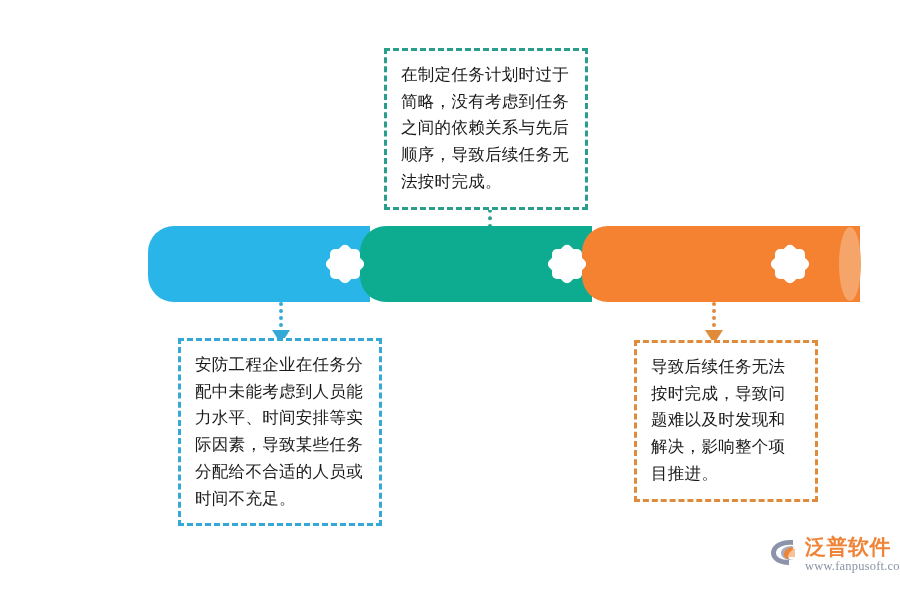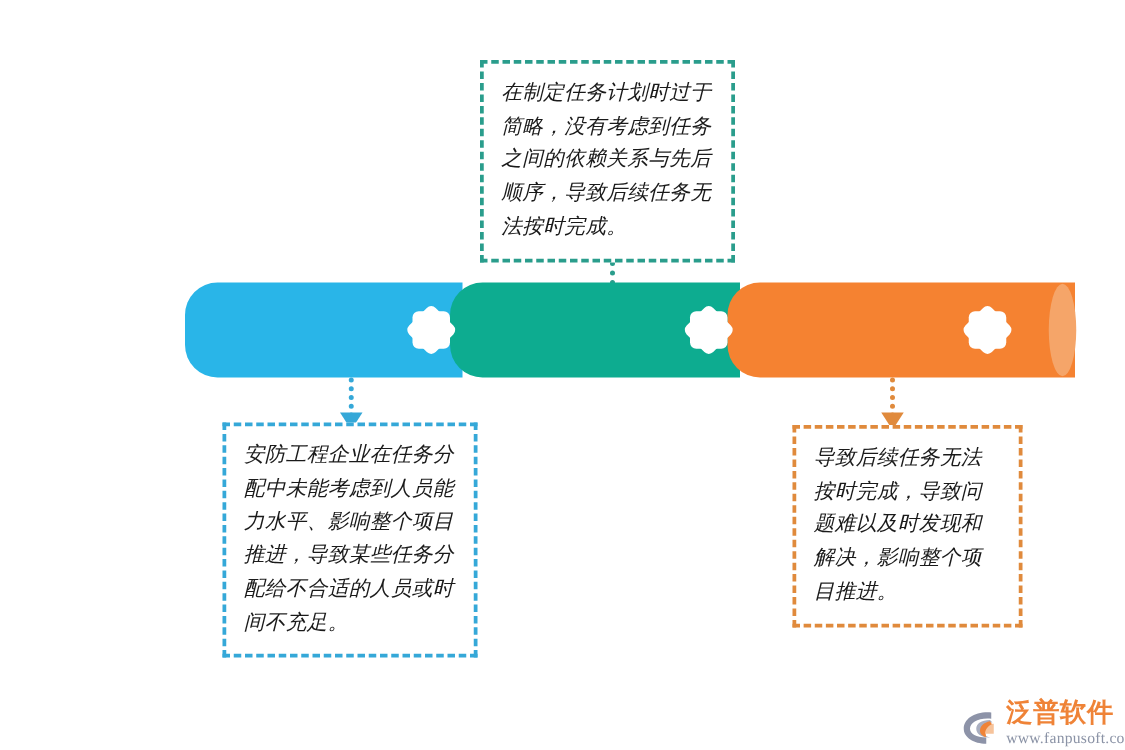--- a/index.html
+++ b/index.html
@@ -95,21 +95,20 @@
     background: #ffffff;
     padding: 10px 14px 12px 14px;
     color: #1a1a1a;
     font-size: 16.5px;
     line-height: 1.62;
     letter-spacing: 0.3px;
     text-align: left;
   }
   .callout p {
     margin: 0;
-    font-style: italic;
   }
   .cal-top {
     left: 384px;
     top: 48px;
     width: 204px;
     border: 3px dashed #2a9d8c;
   }
   .cal-bottom-left {
     left: 178px;
     top: 338px;
@@ -177,25 +176,25 @@
     left: -7px;
     top: 28px;
     border-top: 14px solid #e08a3c;
   }
   .conn-br { left: 712px; top: 302px; }
 
   
   #logo {
     position: absolute;
     left: 768px;
-    top: 548px;
+    top: 536px;
     width: 126px;
     height: 50px;
     display: flex;
-    align-items: flex-end;
+    align-items: flex-start;
   }
   #logo-mark {
     position: relative;
     width: 34px;
     height: 32px;
     flex: none;
     margin-right: 3px;
   }
   #logo-text-wrap {
     display: flex;
@@ -249,21 +248,21 @@
   <div class="connector conn-br">
     <div class="conn-line"></div>
     <div class="arrow"></div>
   </div>
 
   <div class="callout cal-top">
     <p>在制定任务计划时过于简略，没有考虑到任务之间的依赖关系与先后顺序，导致后续任务无法按时完成。</p>
   </div>
 
   <div class="callout cal-bottom-left">
-    <p>安防工程企业在任务分配中未能考虑到人员能力水平、影响整个项目推进，导致某些任务分配给不合适的人员或时间不充足。</p>
+    <p>安防工程企业在任务分配中未能考虑到人员能力水平、时间安排等实际因素，导致某些任务分配给不合适的人员或时间不充足。</p>
   </div>
 
   <div class="callout cal-bottom-right">
     <p>导致后续任务无法按时完成，导致问题难以及时发现和解决，影响整个项目推进。</p>
   </div>
 
   <div id="logo">
     <div id="logo-mark">
       <svg width="34" height="32" viewBox="0 0 34 32" xmlns="http://www.w3.org/2000/svg">
         <path d="M25 4 C12 3 3 9 3 17 C3 24 11 29 21 29 L21 24 C13 24 8 21 8 17 C8 12 15 8 25 9 Z" fill="#8d93a8"></path>

